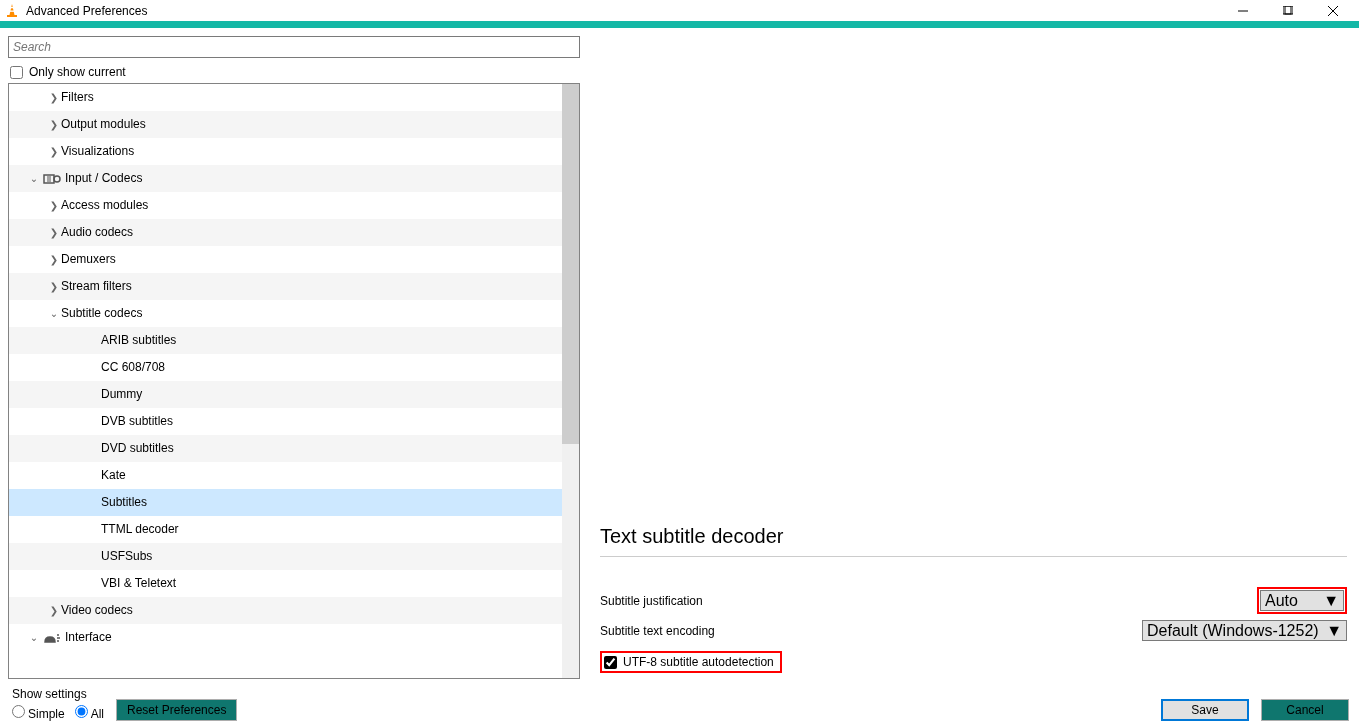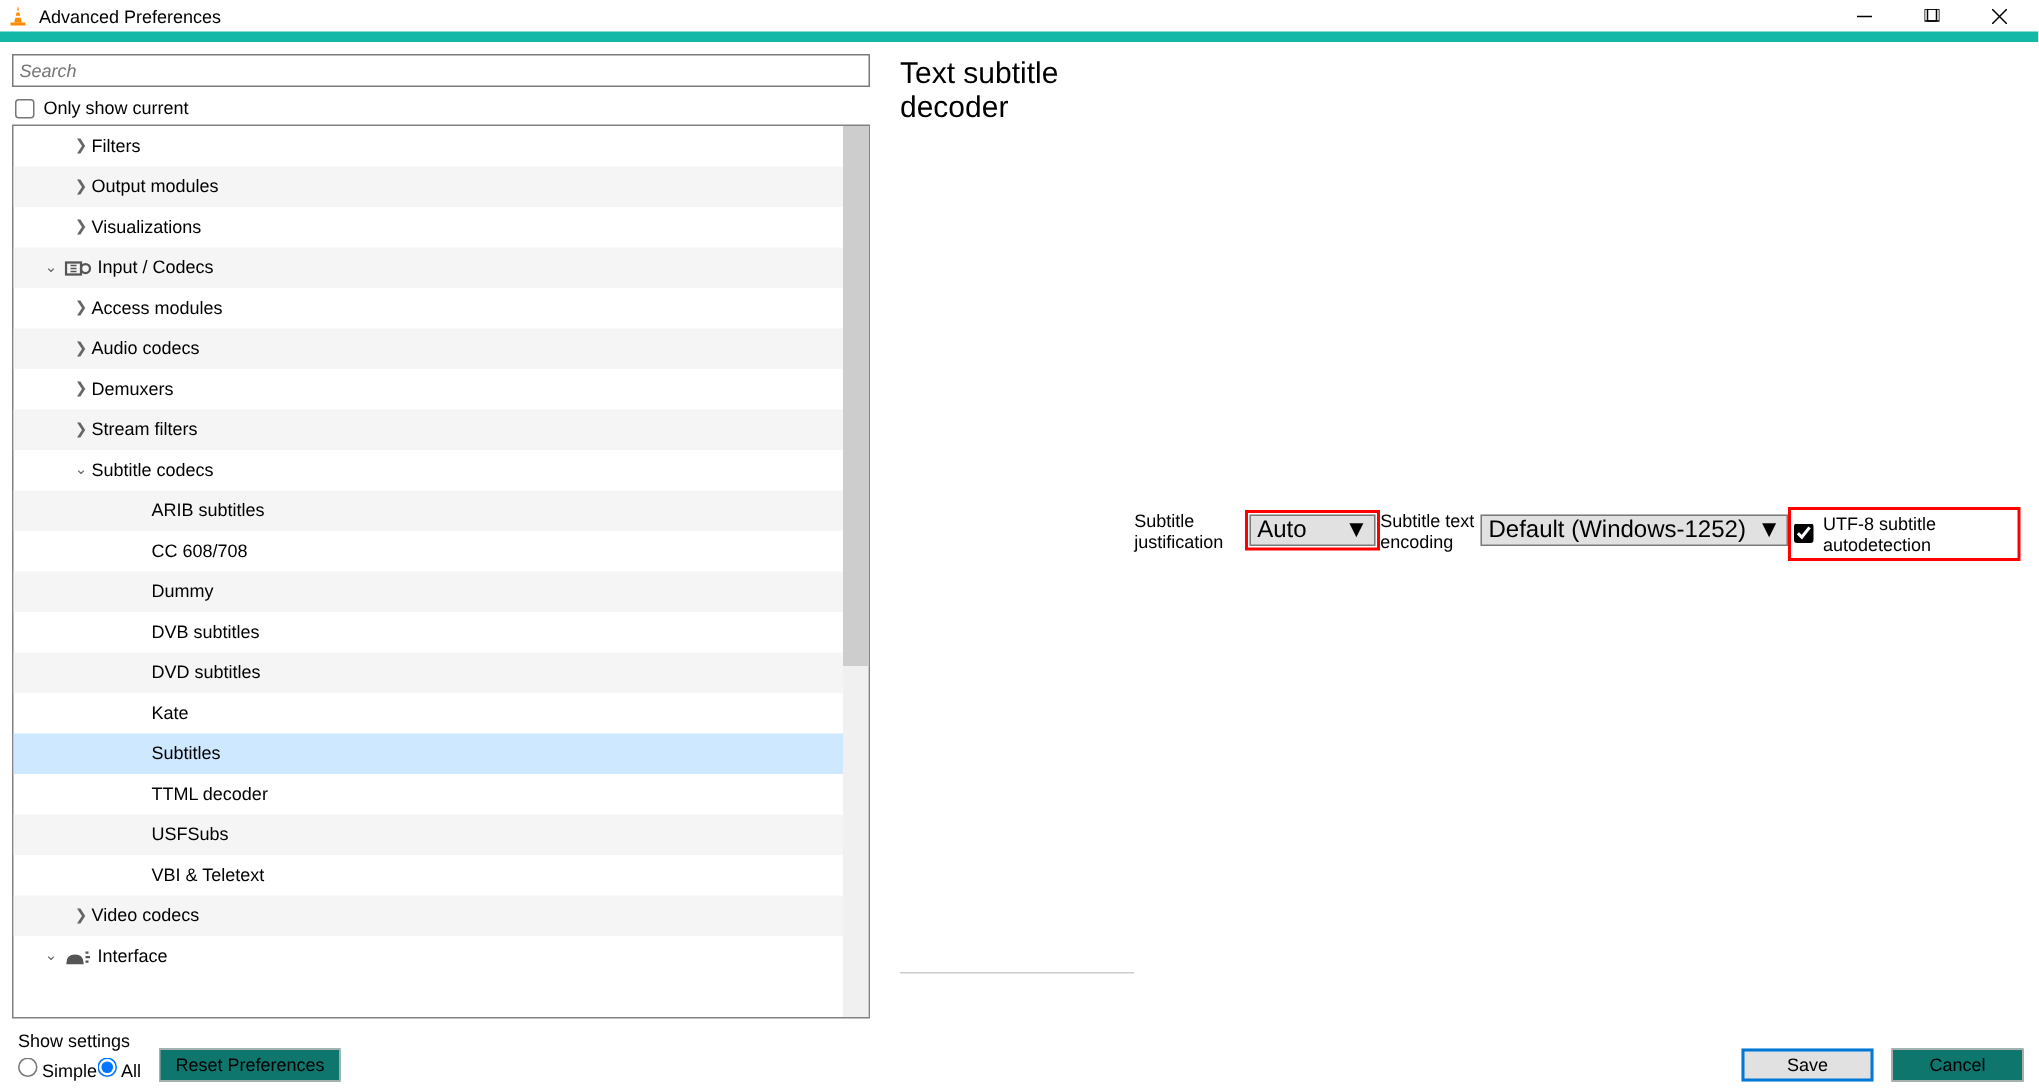--- a/index.html
+++ b/index.html
@@ -24,34 +24,34 @@
   .row { height:27px; line-height:27px; display:flex; align-items:center; white-space:nowrap; }
   .row.alt { background:#f5f5f5; }
   .row.selected { background:#cde8ff; }
   .indent-0 { padding-left: 18px; }
   .indent-1 { padding-left: 38px; }
   .indent-3 { padding-left: 78px; }
   .arrow { display:inline-flex; width:14px; justify-content:center; color:#666; font-size:10px; }
   .cat-icon { width:18px; height:18px; margin:0 4px 0 2px; display:inline-flex; align-items:center; justify-content:center;}
   .cat-icon svg { fill:#555; }
   .lbl {}
-  .right-col { flex:1; padding: 6px 12px 0 12px; display:flex; flex-direction:row; }
+  .right-col { flex:1; padding: 6px 12px 0 12px; display:flex; flex-direction:column;justify-content:flex-end; }
   .panel-title { font-size:20px; font-weight:400; padding: 4px 0 8px 0; border-bottom:1px solid #ccc; margin-bottom:30px;}
   .form-row { display:flex; align-items:center; margin-bottom:6px; font-size:12px;}
   .form-lbl { flex:1; }
   .combo { height:21px; border:1px solid #7a7a7a; background:#e1e1e1; font-size:16px; padding:0 4px; display:flex; align-items:center; justify-content:space-between; }
   .combo.small{ width:84px;}
   .combo.large{ width:205px;}
   .combo .tri { margin-left:6px; }
   .highlight-red { border:2px solid #ff0000; padding:1px; display:inline-flex; align-items:center;}
   .check-row { margin-top:4px; }
   .check-row input{width:13px;height:13px;accent-color:#000;}
   .bottom-bar { height:48px; display:flex; align-items:flex-end; padding: 0 10px 6px 12px; gap:12px;}
   .show-settings { display:flex; flex-direction:column; gap:4px; font-size:12px;}
-  .show-settings .opts{ display:flex; align-items:center;}
+  .show-settings .opts{ display:flex; gap:10px; align-items:center;}
   .show-settings input[type=radio]{margin-right:3px;}
   .btn { height:22px; min-width:88px; padding:0 10px; border:1px solid #adadad; background:#0f766e; font-size:12px; display:inline-flex;align-items:center;justify-content:center;}
   .btn.primary{ border:2px solid #0078d7; background:#e1e1e1; }
   .flex-spacer{flex:1;}
 </style>
 </head>
 <body>
 
 <div class="titlebar">
   <span class="vlc-icon">

